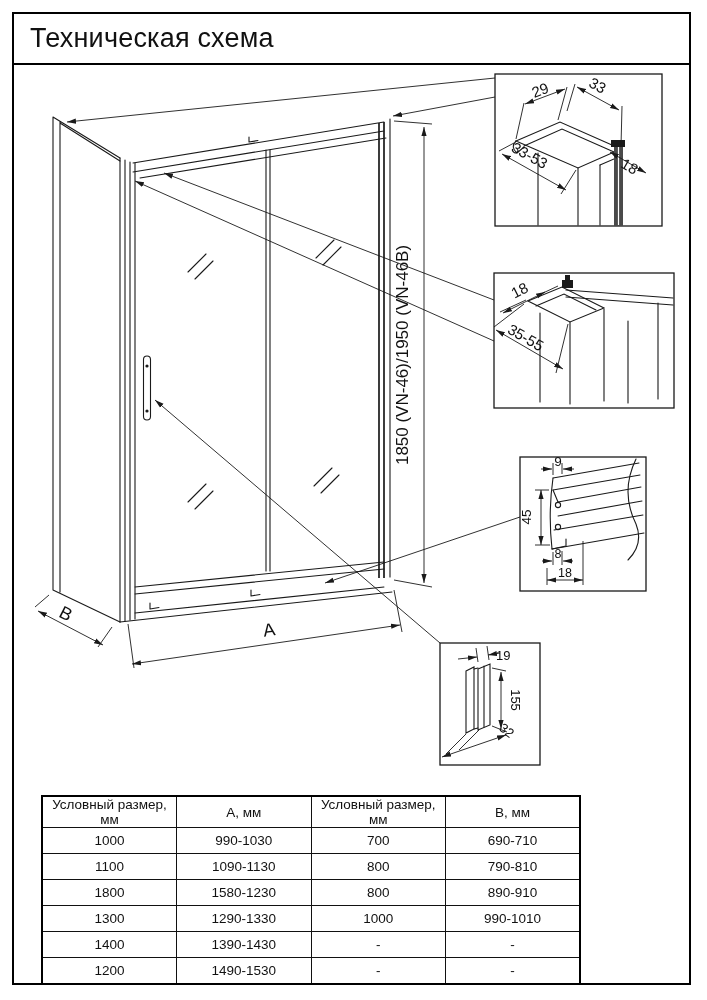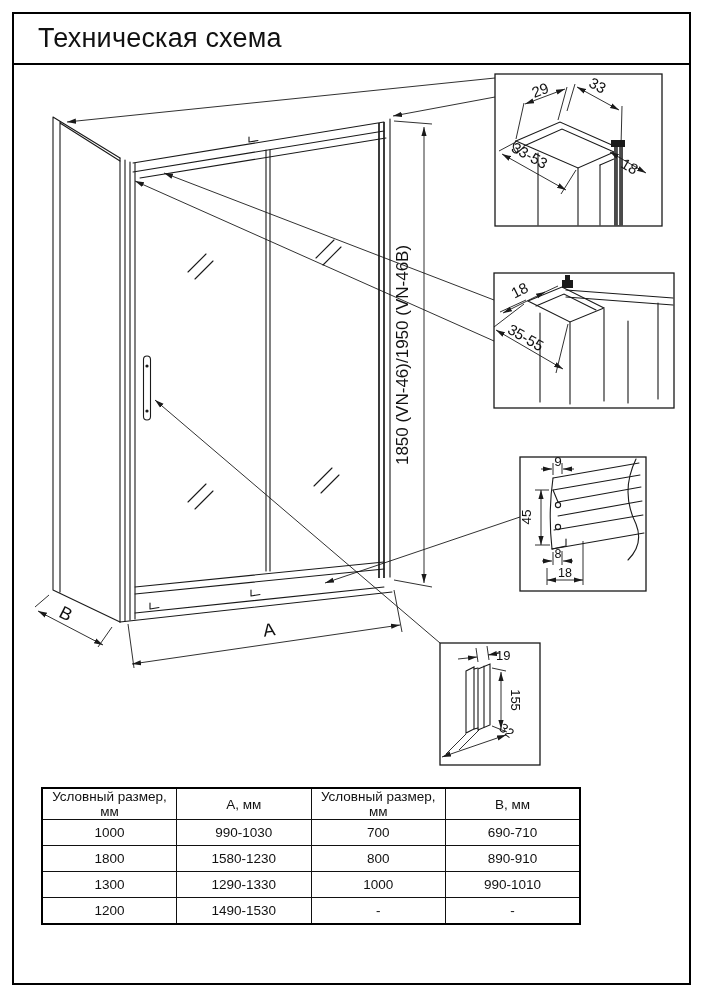--- a/index.html
+++ b/index.html
@@ -1,32 +1,32 @@
 <!DOCTYPE html>
 <html><head>
 <meta charset="utf-8">
 <style>
   html,body{margin:0;padding:0;background:#fff;}
   body{width:707px;height:1000px;position:relative;font-family:"Liberation Sans",sans-serif;color:#111;}
   .page-border{position:absolute;left:12px;top:12px;width:679px;height:973px;border:2px solid #000;box-sizing:border-box;background:#fff;}
   .hdr{position:absolute;left:14px;top:14px;width:675px;height:51px;border-bottom:2px solid #000;box-sizing:border-box;
-       display:flex;justify-content:space-between;align-items:center;padding:0 24px;}
+       display:flex;justify-content:space-between;align-items:center;padding:0 16px;}
   .hdr .t{font-size:27px;letter-spacing:.2px;white-space:nowrap;}
   svg{position:absolute;left:0;top:0;}
   .ln{stroke:#1a1a1a;stroke-width:1.1;fill:none;stroke-linecap:round;}
   .thick{stroke:#1a1a1a;stroke-width:1.7;fill:none;}
   .dim{stroke:#1a1a1a;stroke-width:.9;fill:none;}
   .ldr{stroke:#1a1a1a;stroke-width:.9;fill:none;}
   .dbox{fill:#fff;stroke:#1a1a1a;stroke-width:1.3;}
   text{fill:#111;font-family:"Liberation Sans",sans-serif;}
   .sizes{position:absolute;left:41px;top:787px;width:540px;border-collapse:collapse;table-layout:fixed;}
   .sizes th,.sizes td{border:1.5px solid #111;font-weight:400;font-size:13.5px;text-align:center;padding:0;}
   .sizes th{height:27px;}
   .sizes td{height:25px;}
-  .sizes{border:2px solid #000;}
+  .sizes{border:2px solid #000;margin-top:8px;}
 </style>
 </head>
 <body>
 
 <div class="page-border"></div>
 
 <div class="hdr">
   <div class="t">Техническая схема</div>
 </div>
 
@@ -175,31 +175,43 @@
     </tr>
   </thead>
   <tbody>
     <tr>
       <td>1000</td>
       <td>990-1030</td>
       <td>700</td>
       <td>690-710</td>
     </tr>
     <tr>
+      <td>1100</td>
+      <td>1090-1130</td>
+      <td>800</td>
+      <td>790-810</td>
+    </tr>
+    <tr>
       <td>1800</td>
       <td>1580-1230</td>
       <td>800</td>
       <td>890-910</td>
     </tr>
     <tr>
       <td>1300</td>
       <td>1290-1330</td>
       <td>1000</td>
       <td>990-1010</td>
     </tr>
     <tr>
+      <td>1400</td>
+      <td>1390-1430</td>
+      <td>-</td>
+      <td>-</td>
+    </tr>
+    <tr>
       <td>1200</td>
       <td>1490-1530</td>
       <td>-</td>
       <td>-</td>
     </tr>
   </tbody>
 </table>
 
 </body></html>

